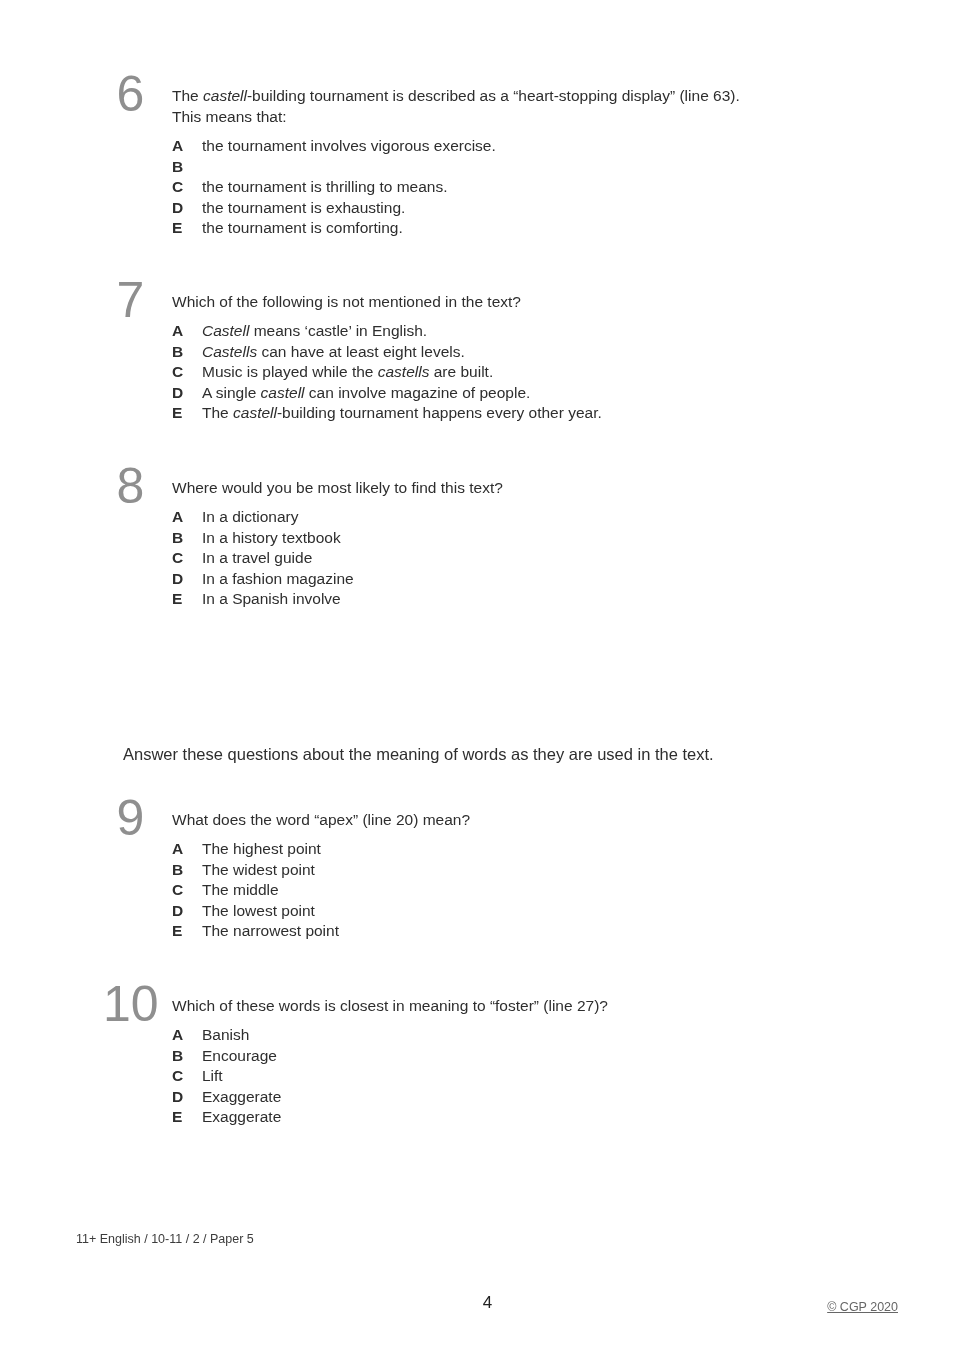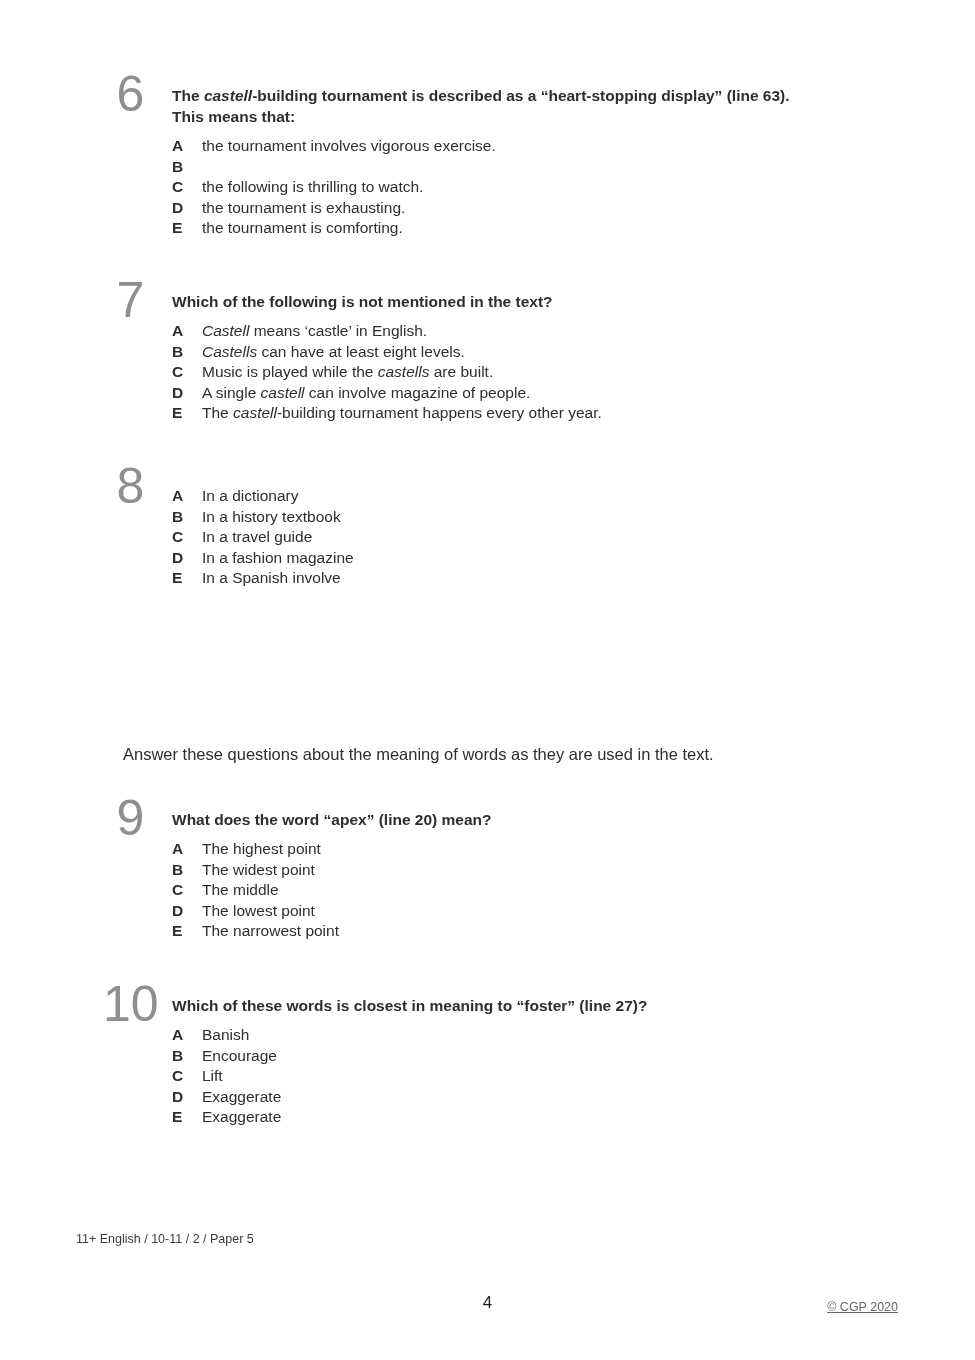--- a/index.html
+++ b/index.html
@@ -17,21 +17,21 @@
   .qnum {
     position:absolute;
     left:103px; top:-16px;
     width:55px;
     text-align:center;
     font-size:50px;
     line-height:1;
     color:#8f8f8f;
   }
   .qcontent { margin-left:172px; margin-right:70px; }
-  .prompt { font-size:15.5px; line-height:21px; color:#2e2e2e;font-weight:bold; }
+  .prompt { font-size:15.5px; line-height:21px; color:#2e2e2e; }
   .options { margin-top:9px; }
   .option { display:flex; line-height:20.5px; font-size:15.5px; }
   .opt-letter { width:30px; flex:0 0 30px; font-weight:bold; color:#2e2e2e; }
   .opt-text { color:#2e2e2e; }
   .instruction {
     position:absolute;
     left:123px; top:745px;
     font-size:16.5px;
     color:#2e2e2e;
   }
@@ -68,21 +68,21 @@
       <div class="options">
         <div class="option">
             <span class="opt-letter">A</span>
             <span class="opt-text"><span>the tournament involves vigorous exercise.</span><i></i><span></span></span>
           </div>
         <div class="option">
             <span class="opt-letter">B</span>
           </div>
         <div class="option">
             <span class="opt-letter">C</span>
-            <span class="opt-text"><span>the following is thrilling to watch.</span><i></i><span></span></span>
+            <span class="opt-text"><span>the tournament is thrilling to means.</span><i></i><span></span></span>
           </div>
         <div class="option">
             <span class="opt-letter">D</span>
             <span class="opt-text"><span>the tournament is exhausting.</span><i></i><span></span></span>
           </div>
         <div class="option">
             <span class="opt-letter">E</span>
             <span class="opt-text"><span>the tournament is comforting.</span><i></i><span></span></span>
           </div>
       </div>
@@ -114,20 +114,21 @@
             <span class="opt-letter">E</span>
             <span class="opt-text"><span>The </span><i>castell</i><span>-building tournament happens every other year.</span></span>
           </div>
       </div>
     </div>
   </section>
 
   <section class="question" style="top:477px">
     <div class="qnum">8</div>
     <div class="qcontent">
+      <p class="prompt"><span>Where would you be most likely to find this text?</span><i></i><span></span></p>
       <div class="options">
         <div class="option">
             <span class="opt-letter">A</span>
             <span class="opt-text"><span>In a dictionary</span><i></i><span></span></span>
           </div>
         <div class="option">
             <span class="opt-letter">B</span>
             <span class="opt-text"><span>In a history textbook</span><i></i><span></span></span>
           </div>
         <div class="option">

